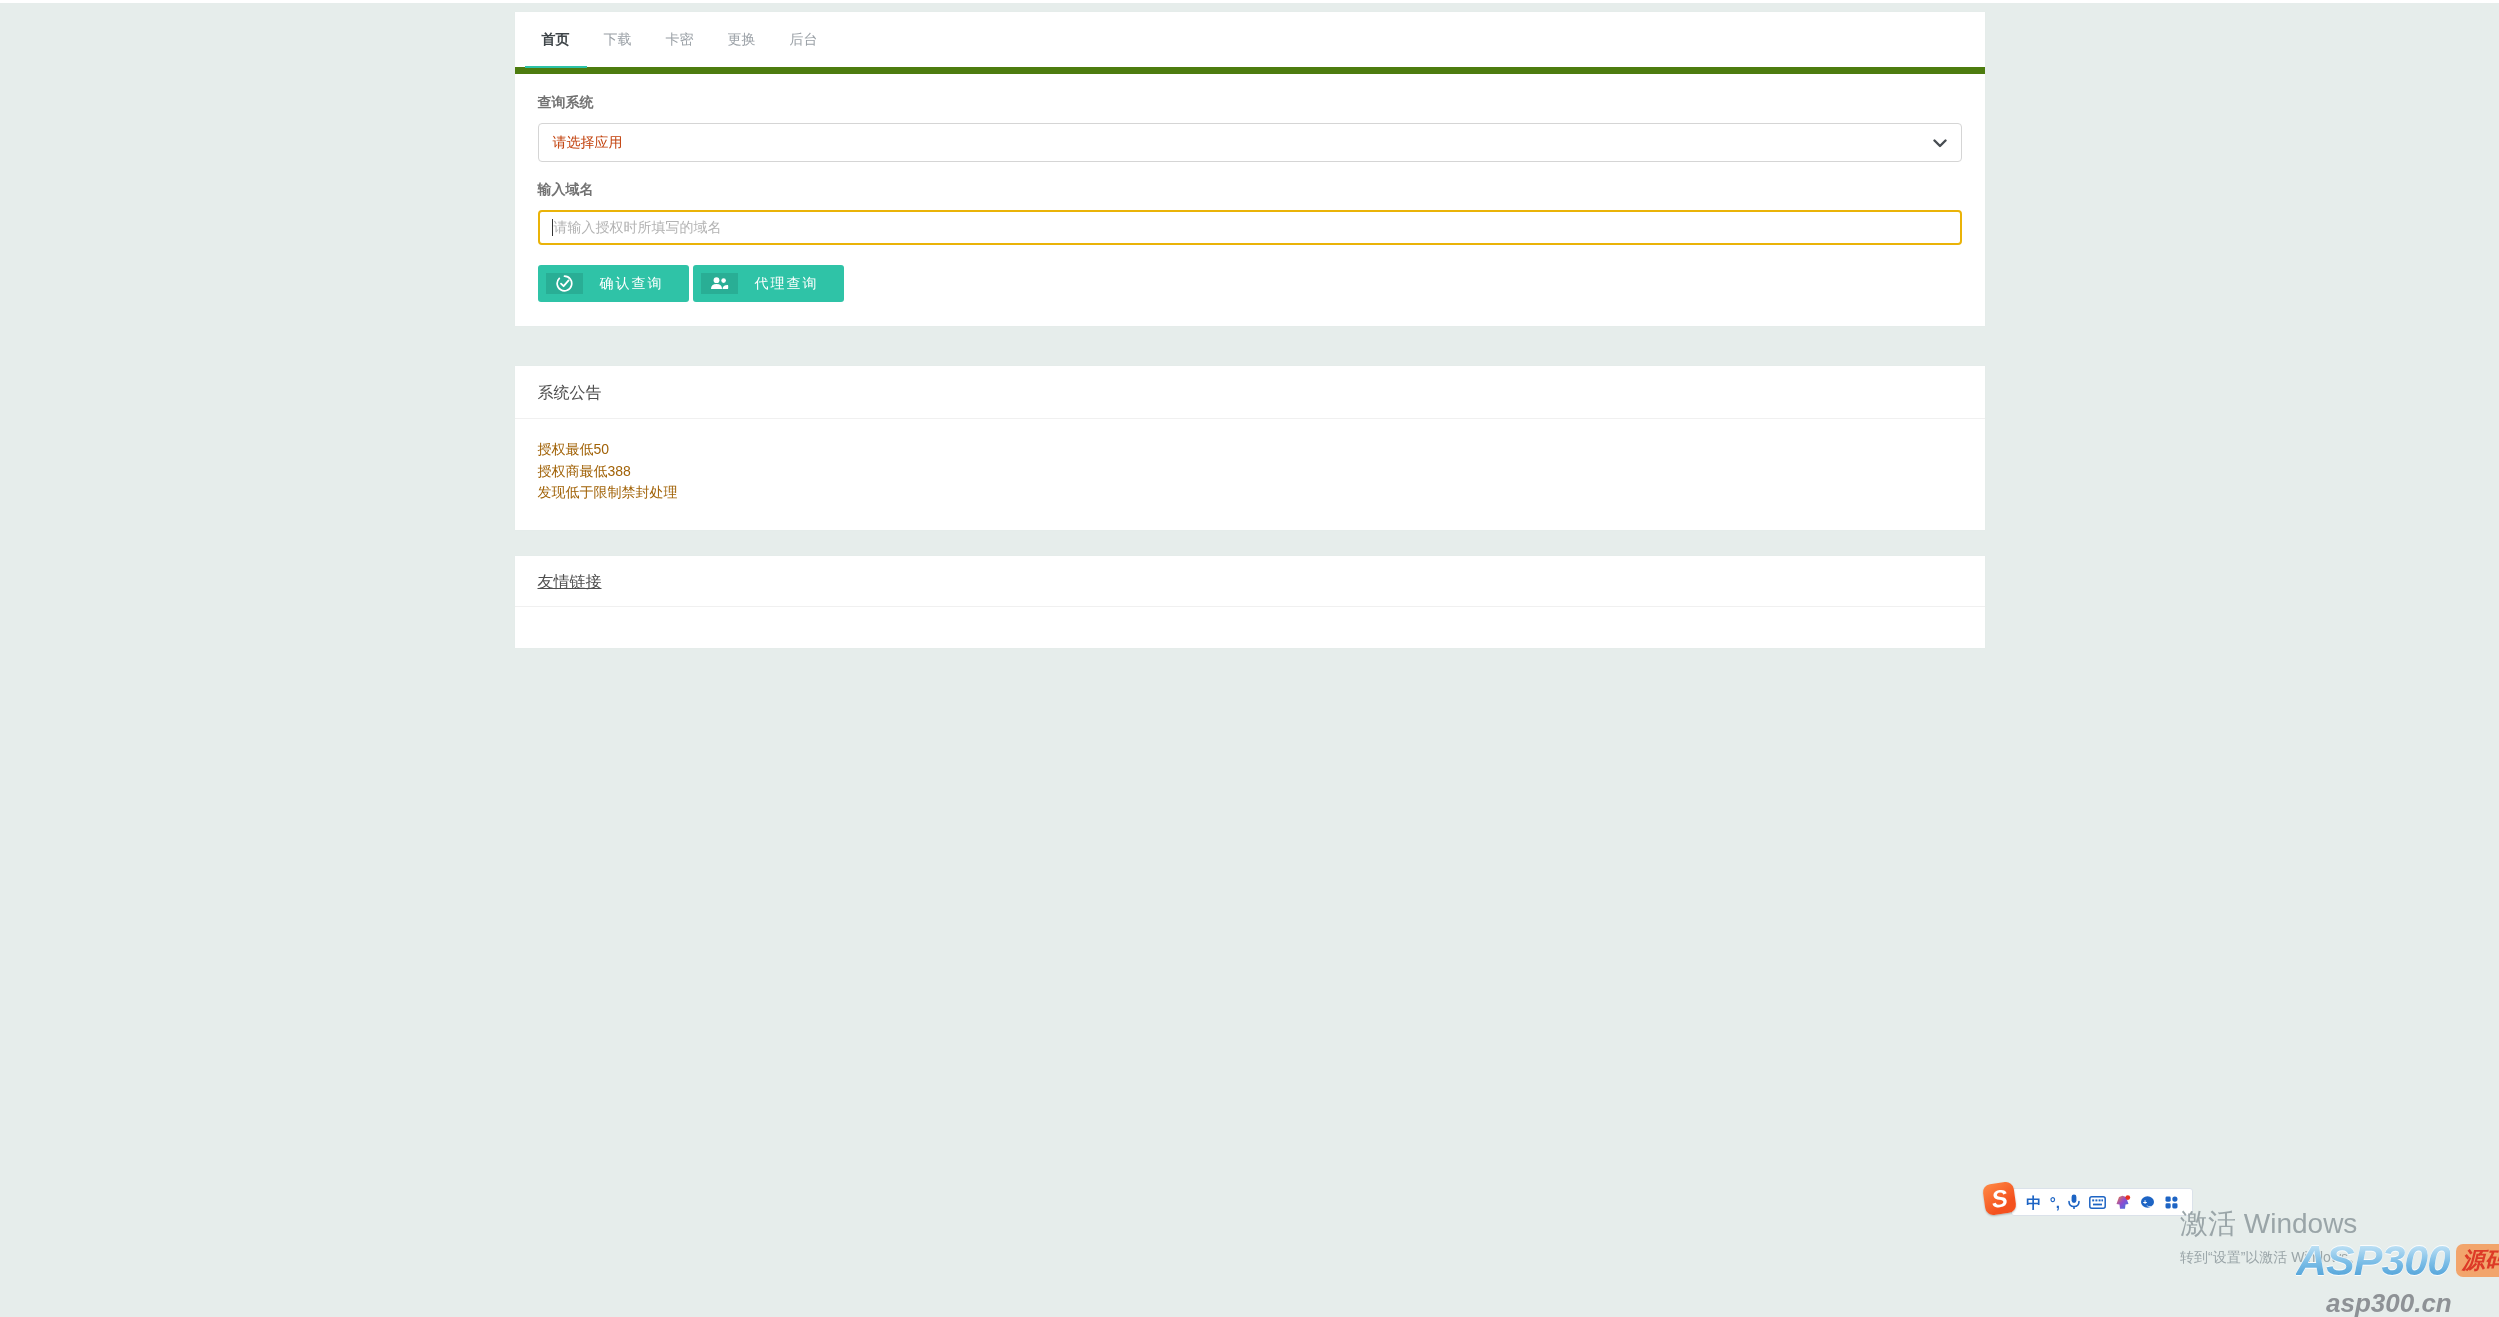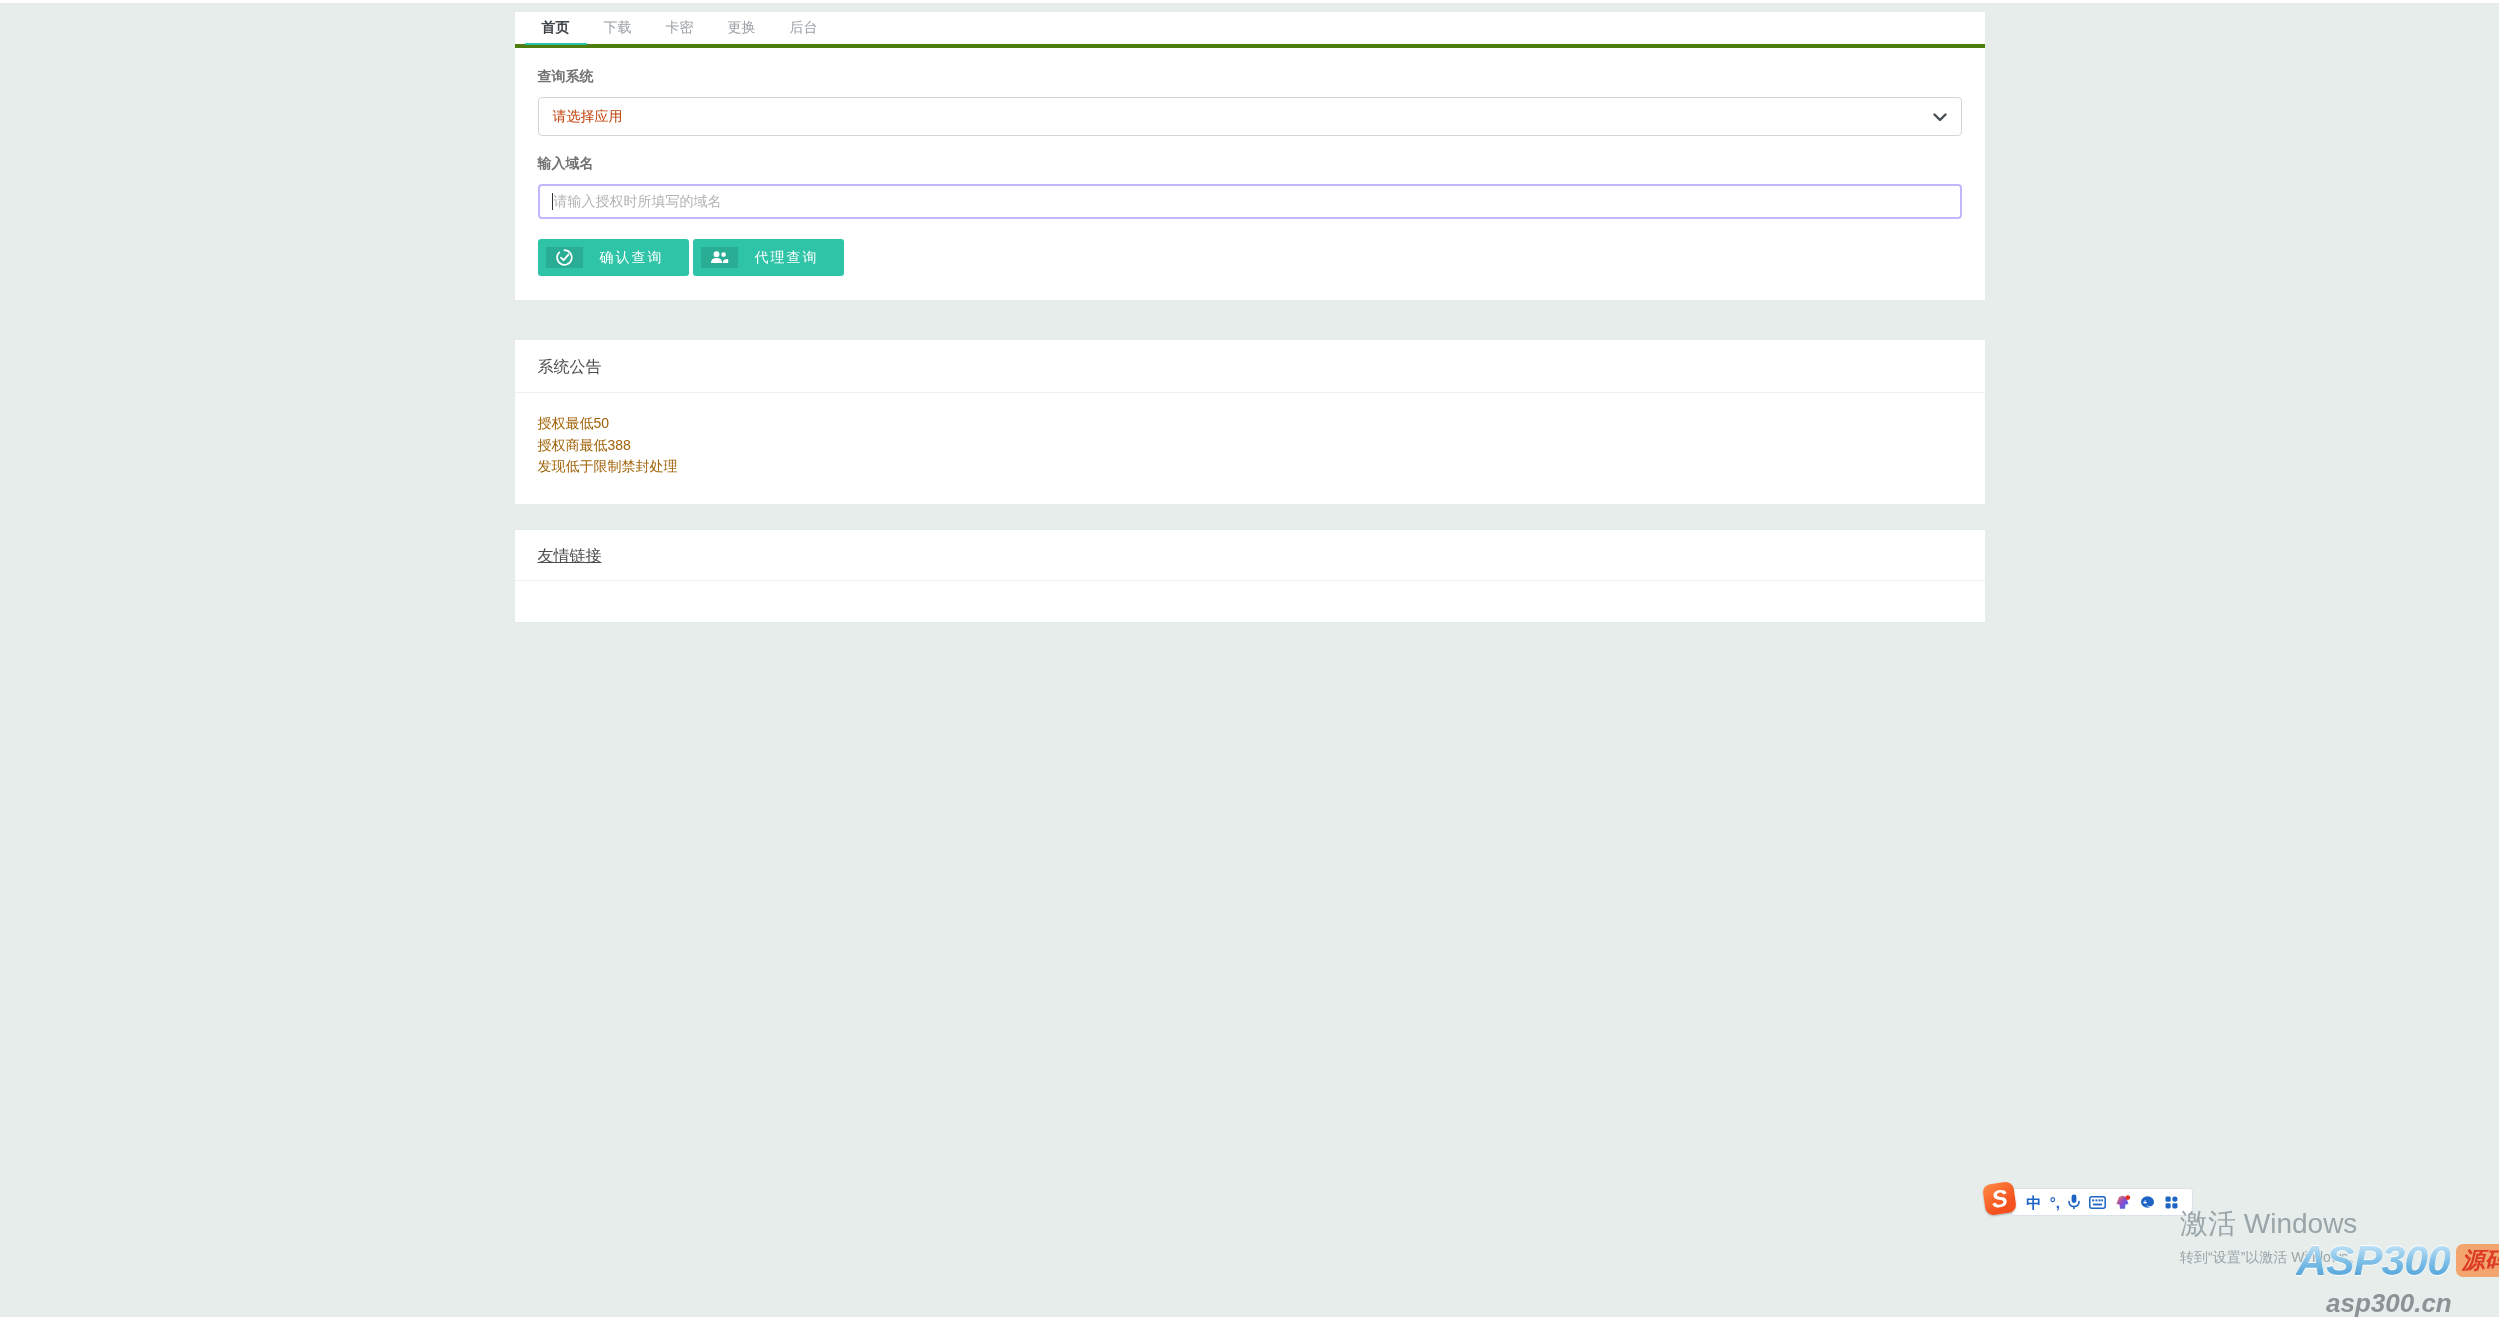--- a/index.html
+++ b/index.html
@@ -10,34 +10,34 @@
     position:relative;
     overflow:hidden;
   }
   .top-strip { position:absolute; top:0; left:0; width:100%; height:3px; background:#ffffff; }
 
   .container { width:1470px; margin:0 auto; padding-top:12px; position:relative; }
 
   .card { background:#ffffff; box-shadow:0 0 1px rgba(0,0,0,0.04); }
 
   
-  .tabbar { display:flex; align-items:stretch; height:36px; border-bottom:4px solid #4d7c0f; padding-left:10px; }
+  .tabbar { display:flex; align-items:stretch; height:62px; border-bottom:7px solid #4d7c0f; padding-left:10px; }
   .tab { display:flex; align-items:center; justify-content:center; padding:0 17px; font-size:14px;
          color:#9aa0a6; cursor:pointer; position:relative; }
   .tab.active { color:#3f4549; font-weight:bold; }
   .tab.active::after { content:""; position:absolute; left:0; right:0; bottom:-1px; height:2px; background:#2cc2a8; }
 
   
   .form-area { padding:20px 23px 24px 23px; }
   .form-label { font-size:14px; font-weight:bold; color:#737373; margin-bottom:11px; }
   .select-box { height:39px; border:1px solid #d5d5d5; border-radius:4px; background:#fff;
                 display:flex; align-items:center; justify-content:space-between; padding:0 14px;
                 margin-bottom:19px; cursor:pointer; }
   .select-box .sel-text { font-size:14px; color:#c2410c; }
-  .input-box { height:35px; border:2px solid #c4b5fd; border-radius:4px; background:#fff;
+  .input-box { height:35px; border:2px solid #eab308; border-radius:4px; background:#fff;
                display:flex; align-items:center; padding:0 12px; margin-bottom:20px; }
   .caret { width:1px; height:17px; background:#333; margin-right:1px; }
   .placeholder { font-size:14px; color:#b3b3b3; }
 
   .btn-row { display:flex; gap:4px; }
   .btn { display:flex; align-items:stretch; height:37px; border:none; border-radius:3px; overflow:hidden;
          background:#2fc3a7; cursor:pointer; padding:8px; }
   .btn .icon-cell { width:37px; background:#29ae95; display:flex; align-items:center; justify-content:center; }
   .btn .btn-label { display:flex; align-items:center; padding:0 17px; color:#ffffff; font-size:14px; letter-spacing:2px; }
 

